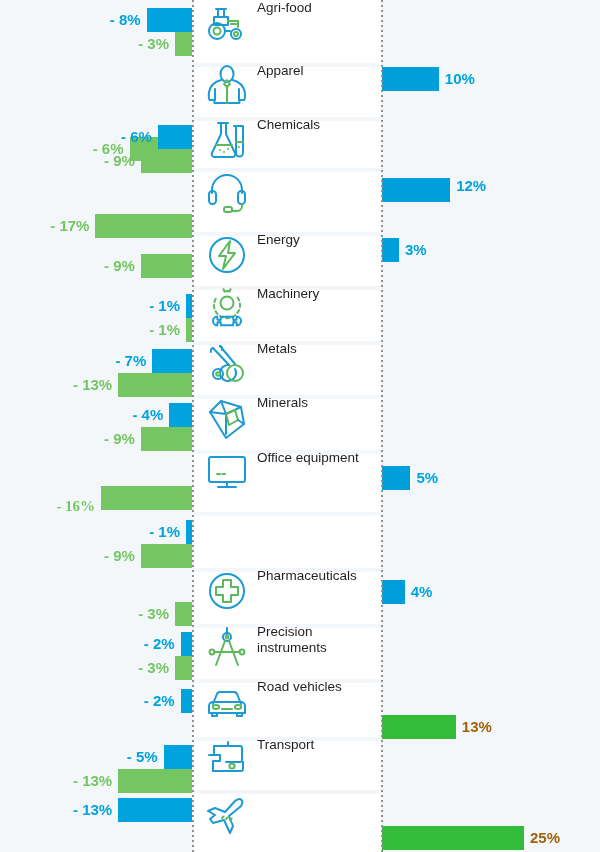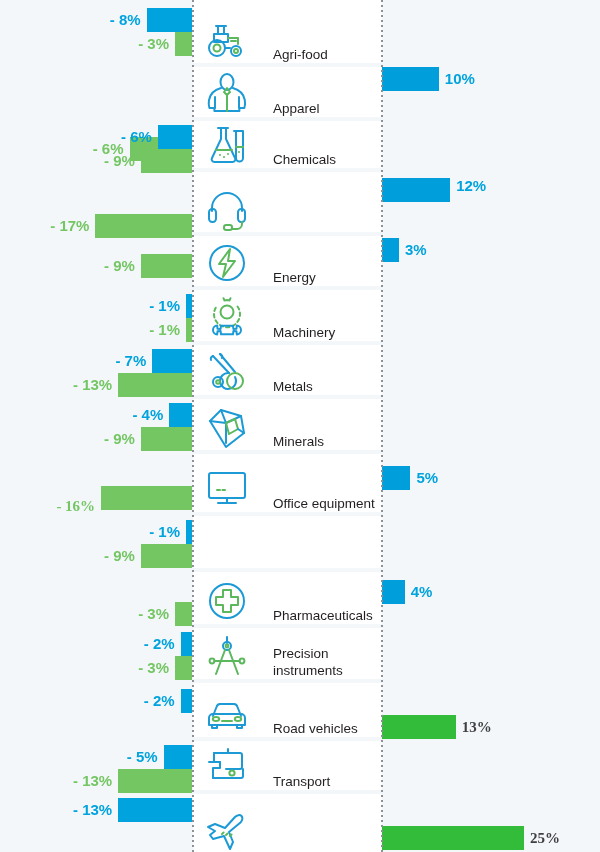--- a/index.html
+++ b/index.html
@@ -95,31 +95,30 @@
   .lbl-r{
     position:absolute;
     height:24px;
     line-height:24px;
     font-size:15px;
     font-weight:bold;
     white-space:nowrap;
     padding-left:6px;
   }
   .lbl-r.blue{color:#00a3dd;}
-  .lbl-r.green{color:#404040;font-family:Liberation Serif, serif;}
+  .lbl-r.green{color:#a16207;}
 
   
   .cat{
     position:absolute;
     left:193px;width:189px;
     top:0;bottom:0;
     display:flex;
-    align-items:flex-end;
+    align-items:flex-start;
     z-index:5;
-    gap:16px;
   }
   .icon-box{
     width:52px;min-width:52px;
     height:46px;
     margin-left:8px;
     display:flex;align-items:center;justify-content:center;
   }
   .icon-box svg{display:block;}
   .cat-label{
     font-size:13.5px;

